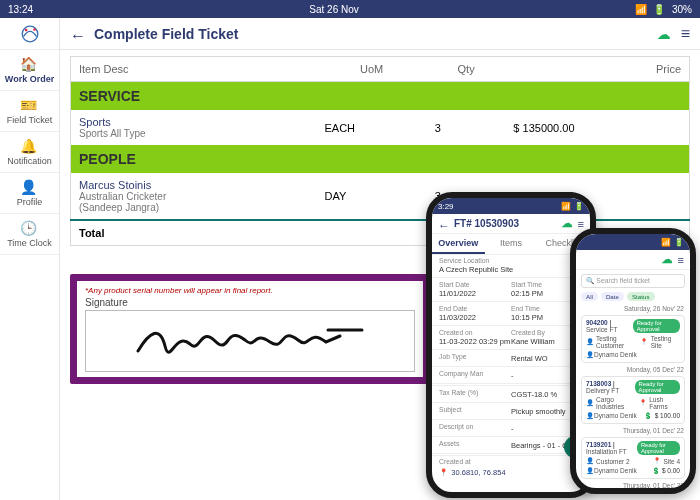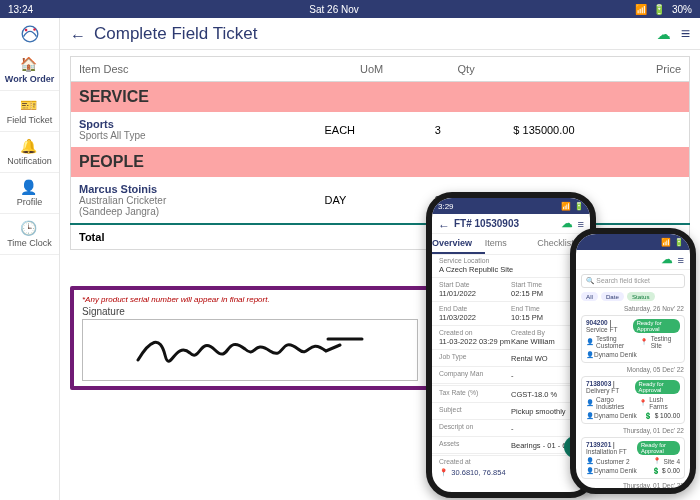--- a/index.html
+++ b/index.html
@@ -14,58 +14,58 @@
   .logo-slot{height:32px;display:flex;align-items:center;justify-content:center;border-bottom:1px solid #eee}
   .logo-slot svg{width:26px;height:26px}
   .nav{display:flex;flex-direction:column}
   .nav-item{display:flex;flex-direction:column;align-items:center;justify-content:center;gap:2px;padding:6px 0;font-size:9px;color:#555;border-bottom:1px solid #eee;cursor:pointer}
   .nav-item.active{color:#2e3b71;font-weight:bold}
   .nav-item .ic{font-size:14px}
 
   
   .header{position:absolute;left:60px;right:0;top:18px;height:32px;display:flex;align-items:center;padding:0 10px;border-bottom:1px solid #e5e5e5;color:#2e3b71}
   .header .back{font-size:16px;margin-right:8px;cursor:pointer}
-  .header .title{font-size:17px;font-weight:400;flex:1}
+  .header .title{font-size:14px;font-weight:700;flex:1}
   .header .cloud{color:#1aae5f;font-size:14px;margin-right:10px}
   .header .menu{font-size:16px;color:#2e3b71;cursor:pointer}
 
   
   .main{position:absolute;left:60px;right:0;top:50px;bottom:0;padding:6px 10px 0 10px;overflow:hidden}
   .tbl{width:100%;border:1px solid #d9d9d9;border-collapse:collapse;font-size:11px}
   .tbl th,.tbl td{padding:6px 8px;text-align:left}
   .tbl thead th{color:#666;font-weight:500;border-bottom:1px solid #d9d9d9}
   .tbl thead th.num{text-align:center}
   .tbl thead th.price{text-align:right}
-  .section-row td{background:#fca5a5;font-weight:700;font-size:16px;color:#333}
-  .link{color:#2e3b71;font-weight:700}
+  .section-row td{background:#84cc16;font-weight:700;font-size:14px;color:#333}
+  .link{color:#2e3b71;font-weight:400}
   .sub{color:#777;font-size:10px}
   .num{text-align:center}
   .price{text-align:right}
   .total-row td{border-top:2px solid #0f766e;font-weight:700}
   .total-row .price{color:#2e3b71}
 
-  .sig-wrap{margin-top:36px;border:4px solid #701a75;border-radius:2px;padding:5px 8px;width:360px}
+  .sig-wrap{margin-top:28px;border:7px solid #701a75;border-radius:2px;padding:5px 8px;width:360px}
   .sig-note{font-size:8px;color:#b30000;font-style:italic;margin-bottom:2px}
   .sig-label{font-size:10px;color:#444;margin-bottom:2px}
   .sig-box{height:62px;border:1px solid #bbb;display:flex;align-items:center;justify-content:center;overflow:hidden}
   .sig-box svg{width:240px;height:50px}
 
   
   .phone{position:absolute;background:#fff;border:6px solid #1a1a1a;border-radius:26px;overflow:hidden;box-shadow:0 4px 12px rgba(0,0,0,.35)}
   .phone .p-status{height:16px;background:#2e3b71;color:#fff;font-size:8px;display:flex;align-items:center;justify-content:space-between;padding:0 6px}
   .phone .p-head{height:20px;display:flex;align-items:center;padding:0 6px;font-size:10px;color:#2e3b71;font-weight:600;border-bottom:1px solid #eee}
   .phone .p-head .back{margin-right:4px;font-size:12px;color:#2e3b71}
   .phone .p-head .sp{flex:1}
   .phone .p-head .cloud{color:#1aae5f;font-size:11px;margin-right:5px}
   .phone .p-head .menu{color:#2e3b71;font-size:11px}
 
   
   .phone1{left:426px;top:192px;width:170px;height:306px;z-index:5}
   .tabs{display:flex;font-size:9px;border-bottom:1px solid #eee}
-  .tabs .tab{flex:1;text-align:left;padding:4px 0;color:#777}
+  .tabs .tab{flex:1;text-align:center;padding:4px 0;color:#777}
   .tabs .tab.active{color:#2e3b71;border-bottom:2px solid #2e3b71;font-weight:600}
   .kv{display:flex;font-size:7.5px;padding:2px 7px;color:#333}
   .kv>div{flex:1}
   .kv .lab{color:#888;font-size:6.8px;margin-bottom:1px}
   .kv-sep{border-top:1px solid #eee;margin:1px 0}
   .loc{font-size:7.5px;color:#2e3b71;display:flex;align-items:center;gap:3px;padding:2px 7px}
   .fab{position:absolute;right:4px;bottom:34px;width:22px;height:22px;border-radius:50%;background:#0e7a63;color:#fff;display:flex;align-items:center;justify-content:center;font-size:11px}
 
   
   .phone2{left:570px;top:228px;width:126px;height:266px;z-index:6}

